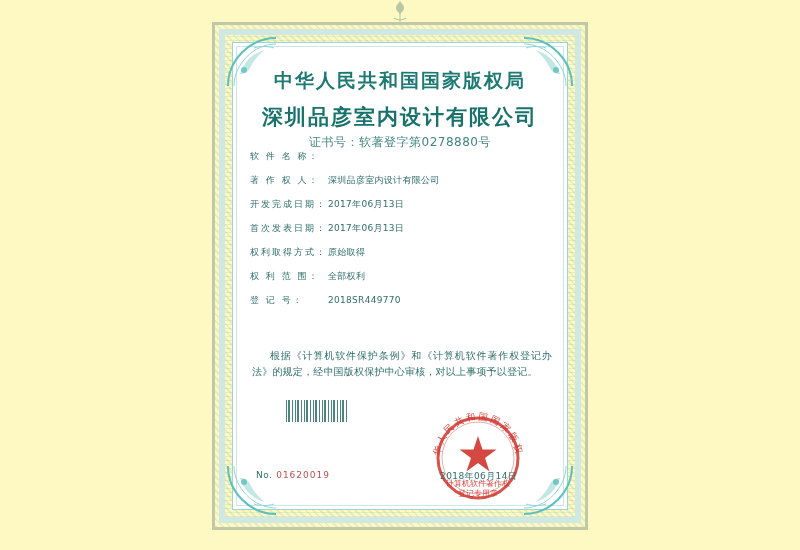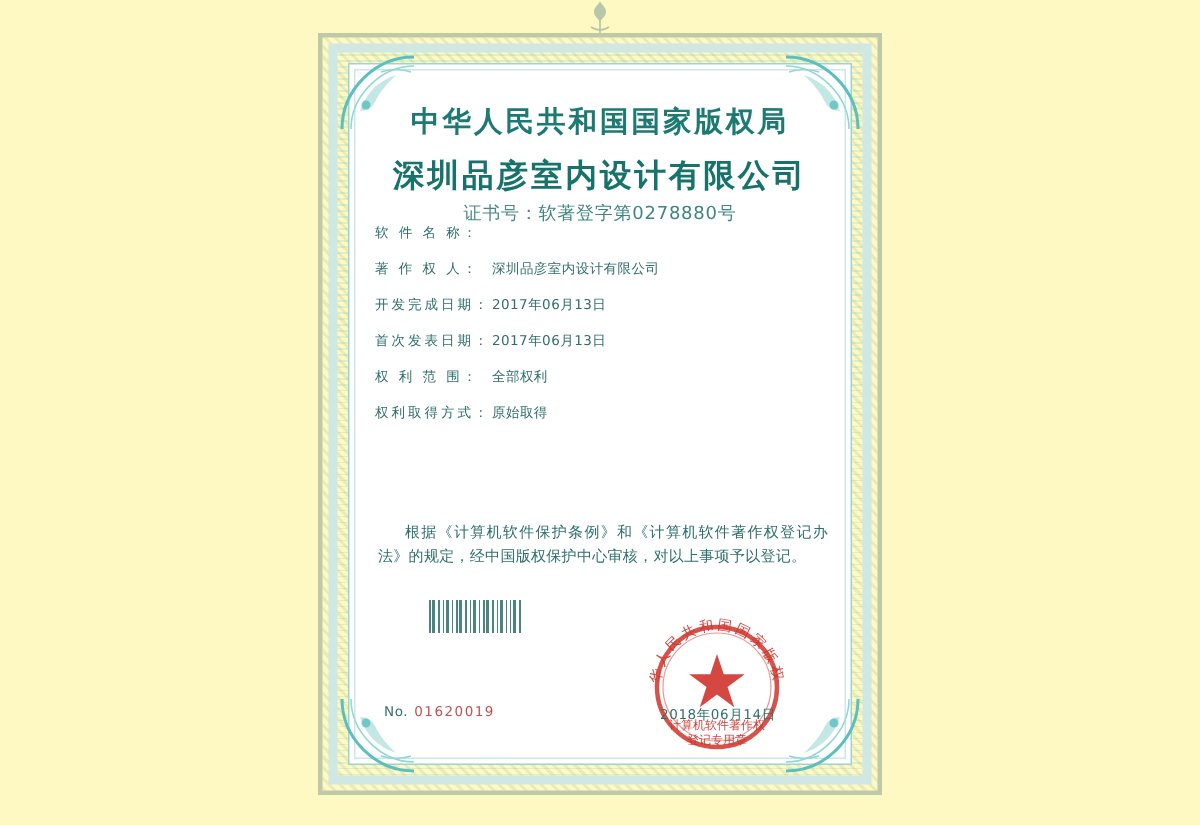--- a/index.html
+++ b/index.html
@@ -308,29 +308,33 @@
       <div class="label">开发完成日期：</div>
       <div class="value">2017年06月13日</div>
     </div>
 
     <div class="row">
       <div class="label">首次发表日期：</div>
       <div class="value">2017年06月13日</div>
     </div>
 
     <div class="row">
+      <div class="label">权利取得方式：</div>
+      <div class="value">原始取得</div>
+    </div>
+
+    <div class="row">
       <div class="label">权 利 范 围：</div>
       <div class="value">全部权利</div>
     </div>
 
     <div class="row">
-      <div class="label">权利取得方式：</div>
-      <div class="value">原始取得</div>
-    </div>
-
+      <div class="label">登 记 号：</div>
+      <div class="value">2018SR449770</div>
+    </div>
 
   </div>
 
   <div class="para">根据《计算机软件保护条例》和《计算机软件著作权登记办法》的规定，经中国版权保护中心审核，对以上事项予以登记。</div>
 
   <div class="barcode"></div>
 
   <div class="seal">
     <svg width="104" height="104" viewBox="0 0 104 104">
       <defs>

